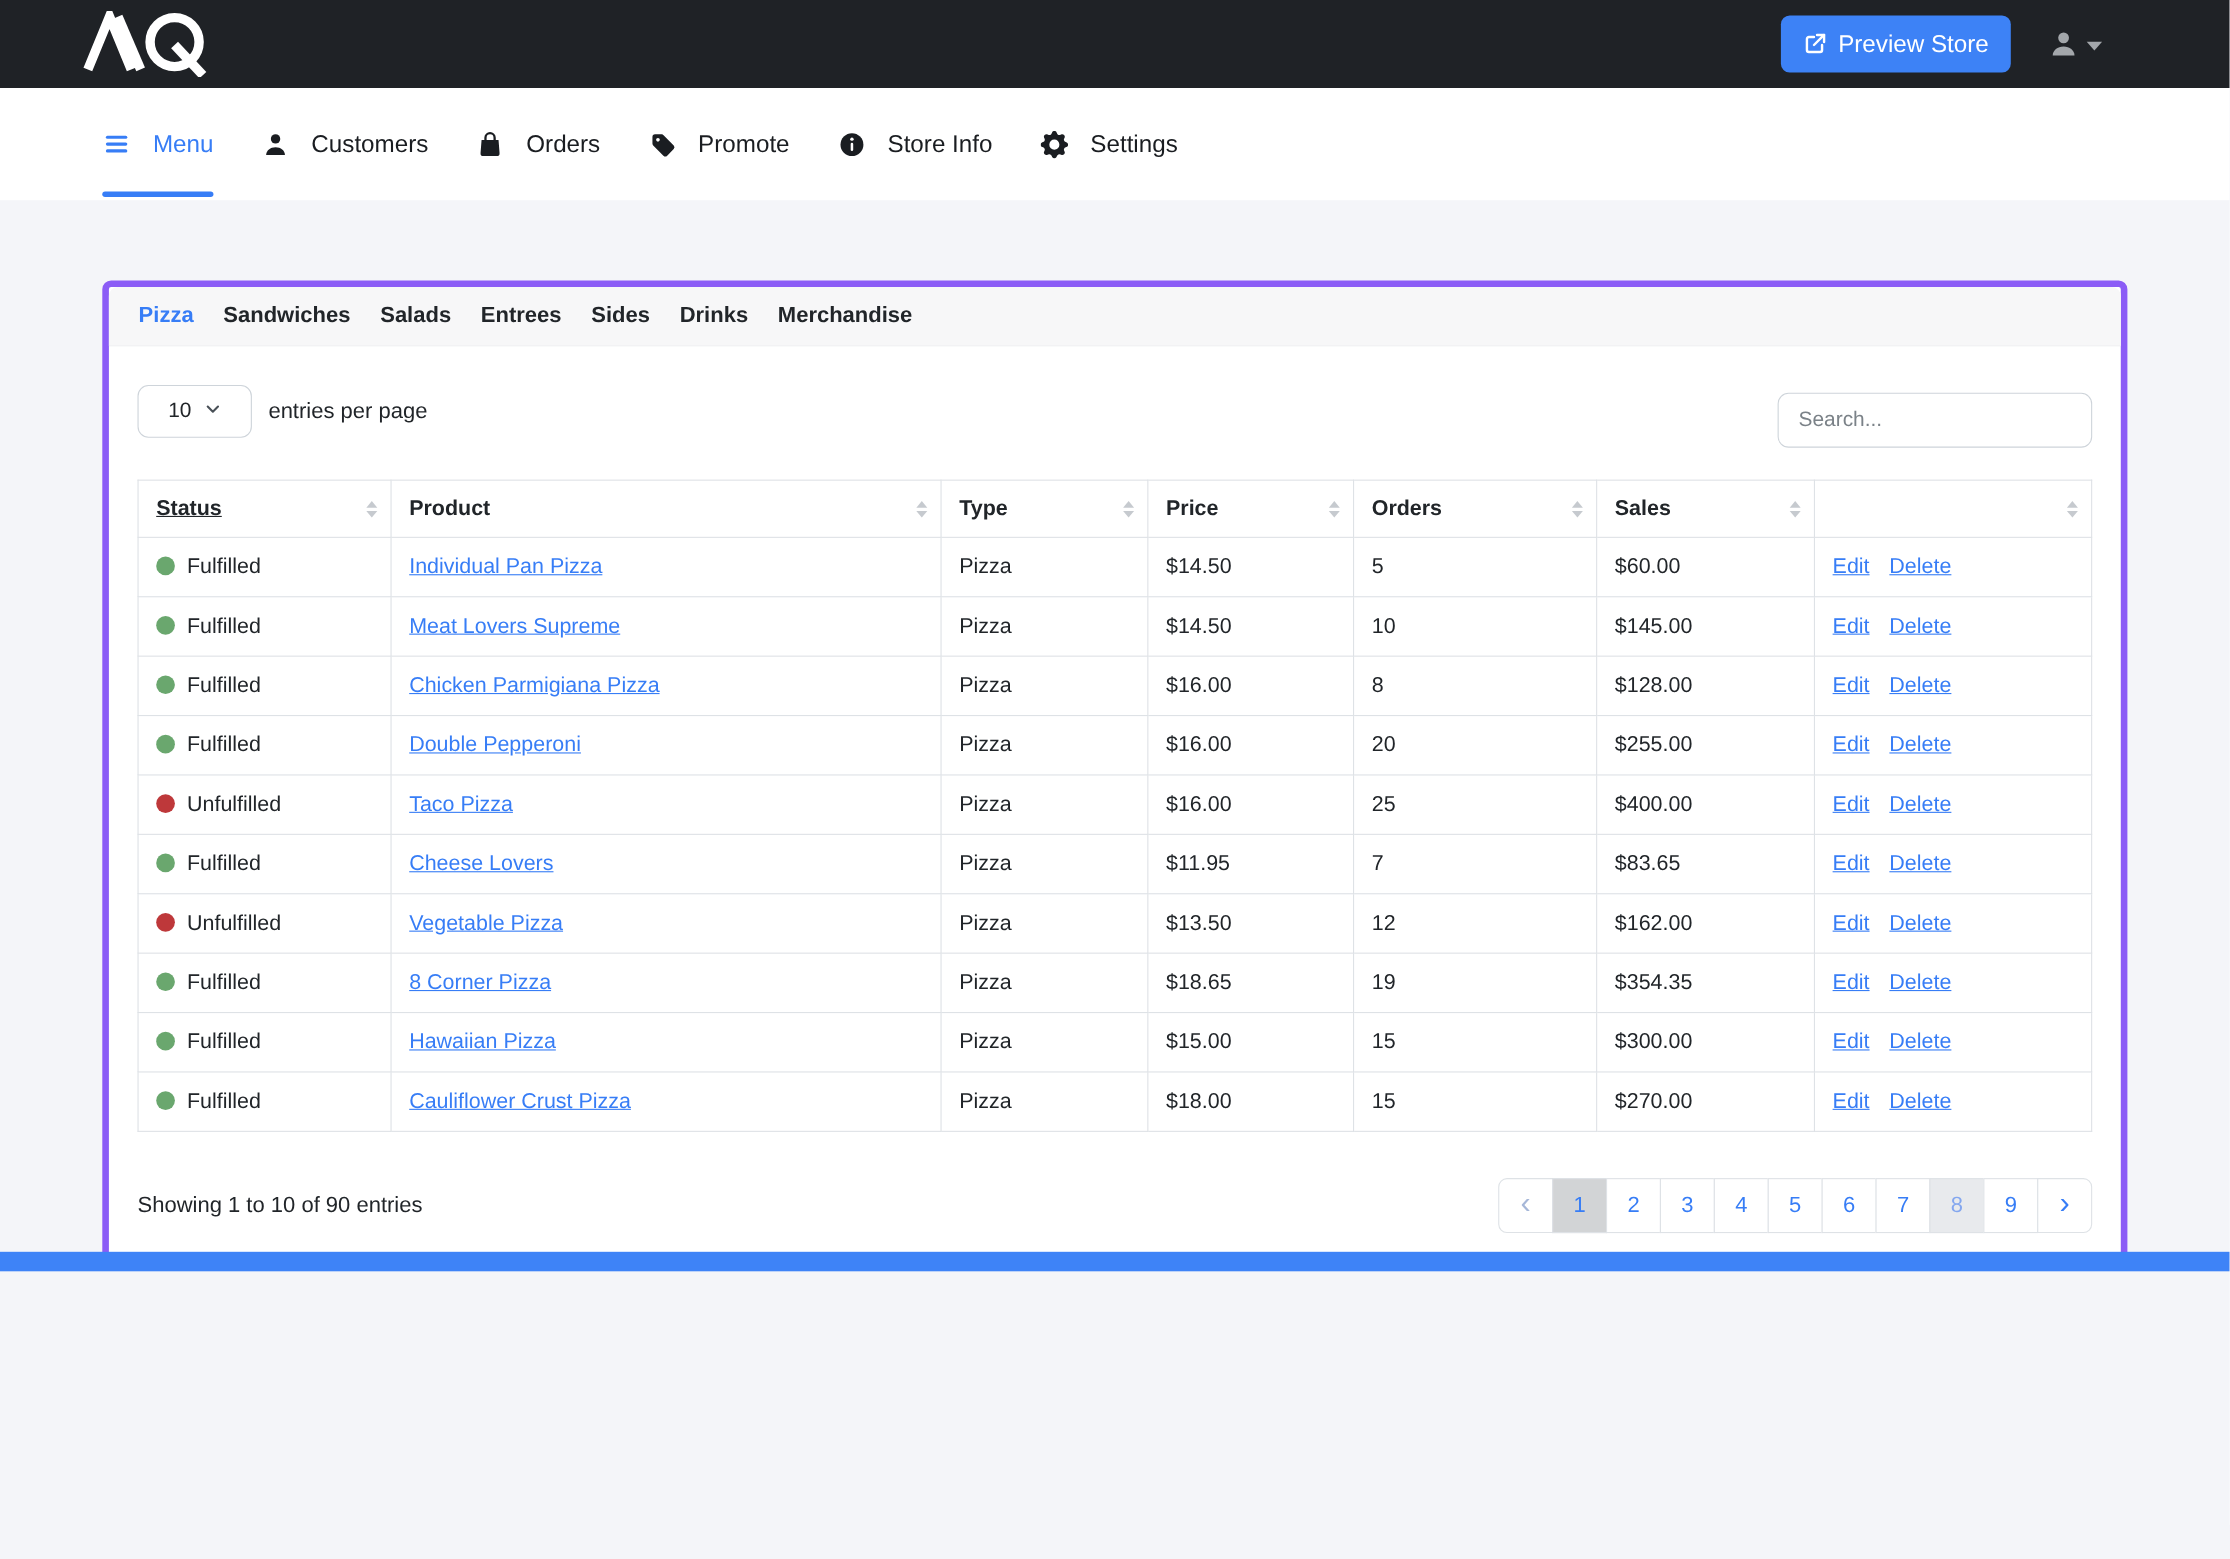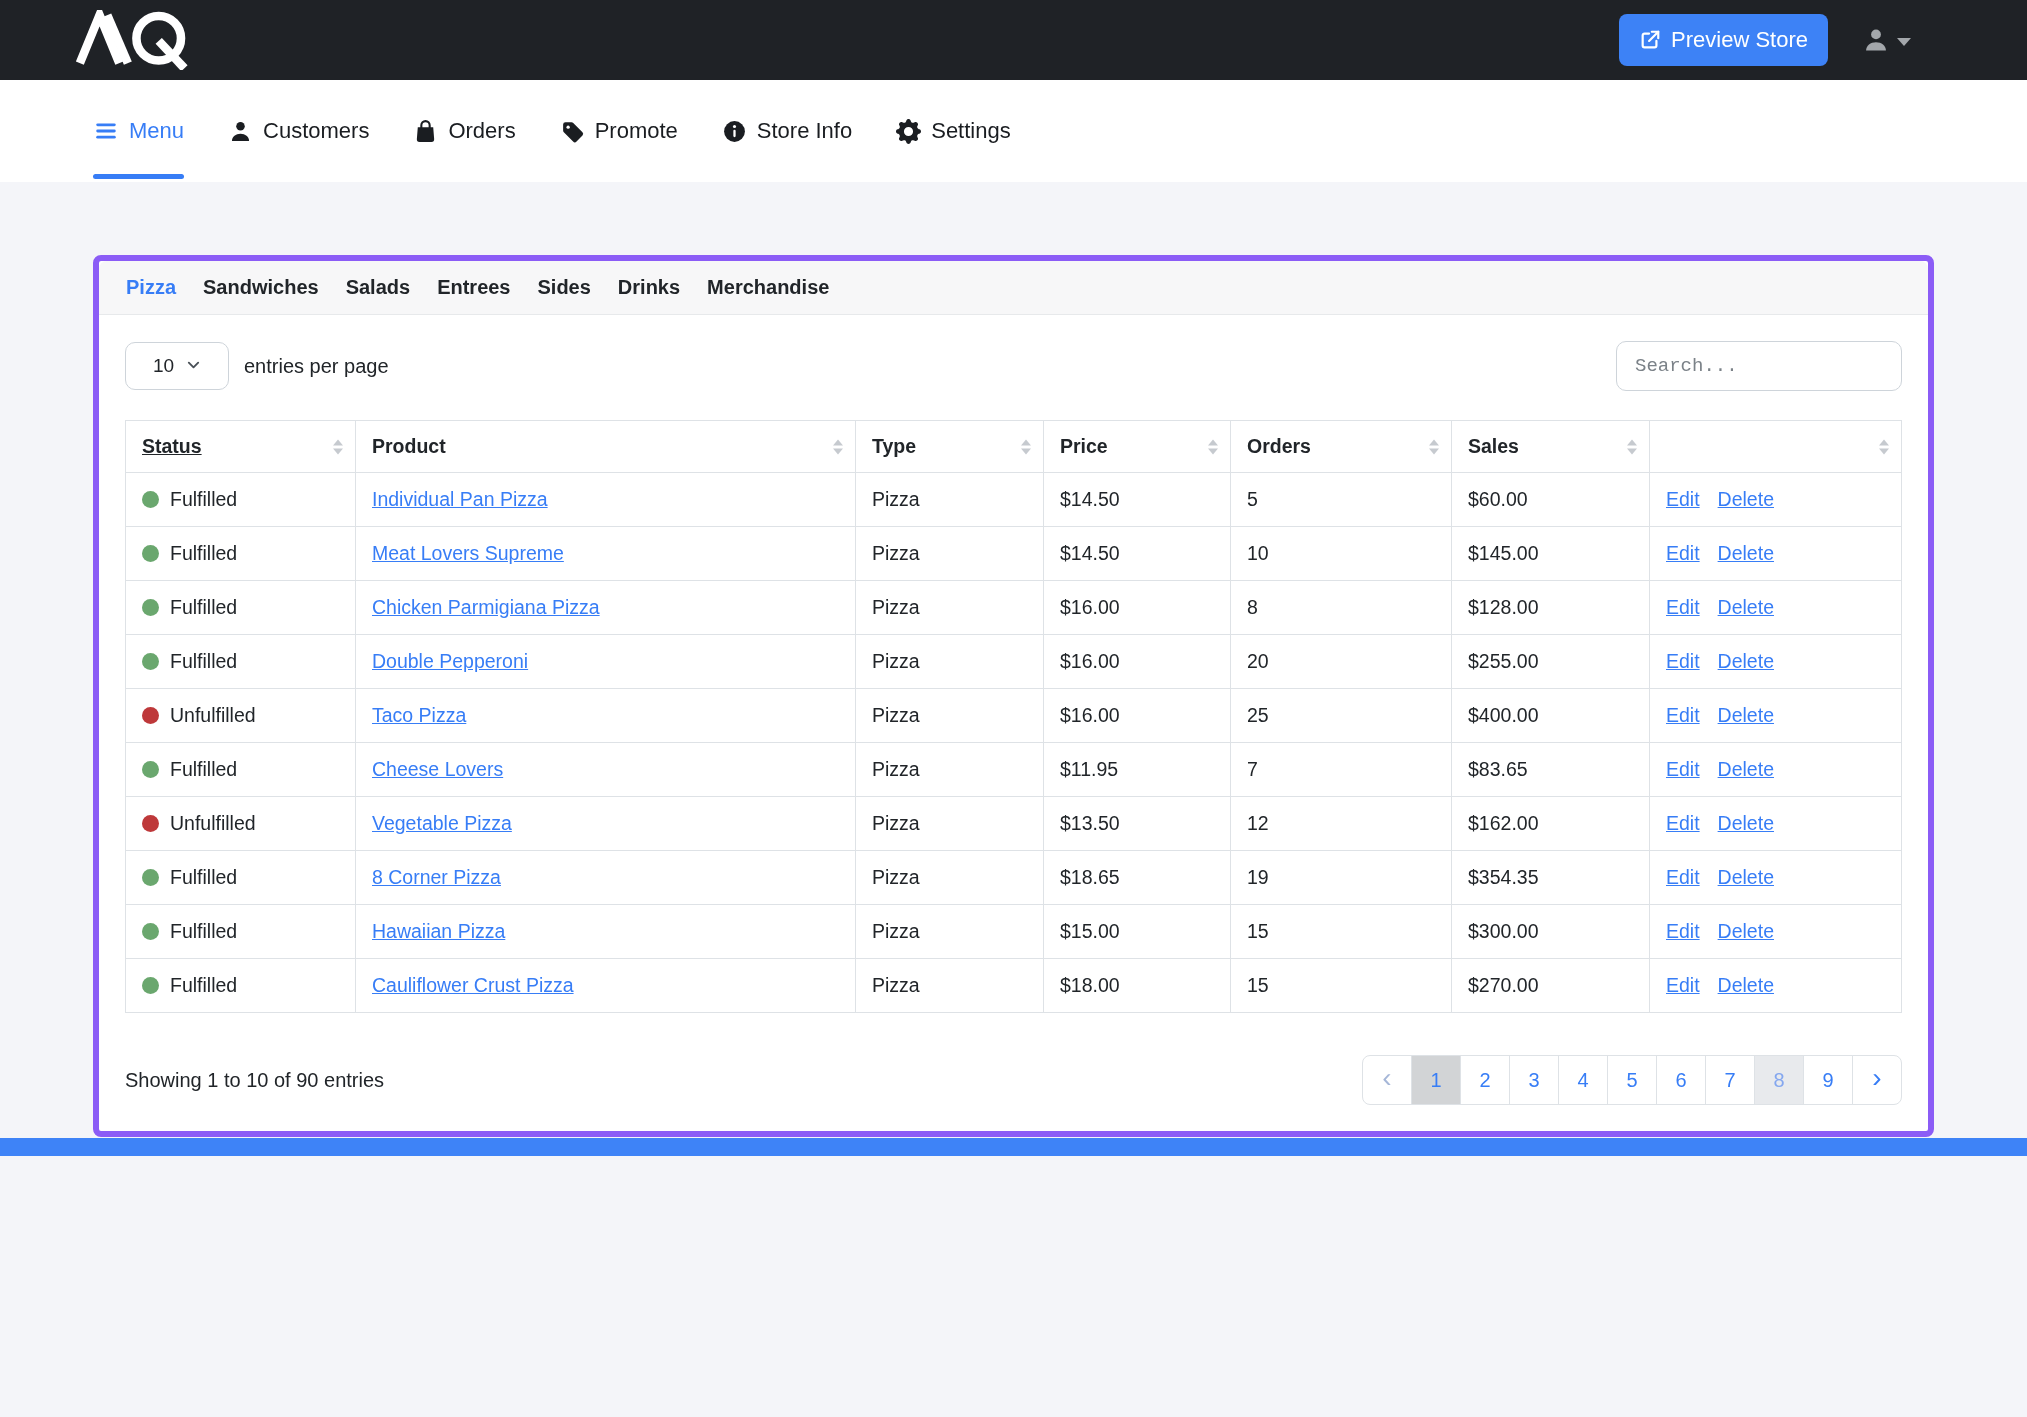--- a/index.html
+++ b/index.html
@@ -17,21 +17,21 @@
                  color:#fff; font-size:22px; font-weight:500; font-family:inherit; cursor:pointer; }
   .btn-preview .icon { display:flex; }
   .user-menu { margin-left:34px; display:flex; align-items:center; gap:7px; cursor:pointer; }
   .user-menu .icon { display:flex; }
   .caret { width:0; height:0; border-left:7px solid transparent; border-right:7px solid transparent;
            border-top:8px solid #a3a7ab; margin-top:3px; }
 
   
   .mainnav { height:102px; background:#fff; display:flex; align-items:center; gap:44px;
              padding:0 40px 0 93px; }
-  .nav-item { position:relative; display:flex; align-items:center; gap:10px; height:100%;
+  .nav-item { position:relative; display:flex; align-items:center; gap:20px; height:100%;
               color:#1a1d21; font-size:22px; text-decoration:none; cursor:pointer; }
   .nav-item .nav-icon { display:flex; }
   .nav-item.active { color:var(--accent,#377df6); }
   .nav-item.active::after { content:""; position:absolute; left:0; right:0; bottom:3px; height:5px;
                             background:var(--accent,#377df6); border-radius:3px; }
 
   
   .card { width:1841px; margin:73px 0 0 93px; background:#fff; border:6px solid #8b5cf6;
           border-radius:8px; }
   .card-tabs { height:54px; display:flex; align-items:center; gap:27px; padding:0 27px;
@@ -39,21 +39,21 @@
   .tab { font-size:20px; font-weight:700; color:#212529; text-decoration:none; cursor:pointer; }
   .tab.active { color:var(--accent,#377df6); }
   .card-body { padding:26px; }
 
   .controls { display:flex; align-items:center; justify-content:space-between; margin-bottom:29px; }
   .controls .left { display:flex; align-items:center; }
   .select { display:flex; align-items:center; justify-content:center; gap:12px; width:104px; height:48px;
             border:1px solid #ced4da; border-radius:10px; font-size:19px; cursor:pointer; background:#fff; }
   .entries-label { margin-left:15px; font-size:20px; }
   .search { width:286px; height:50px; border:1px solid #ced4da; border-radius:10px; padding:0 18px;
-            font-size:19px; font-family:Liberation Mono, monospace; color:#212529; background:#fff; }
+            font-size:19px; font-family:Liberation Sans, sans-serif; color:#212529; background:#fff;margin-top:16px; }
   .search::placeholder { color:#7b8288; }
 
   
   .menu-table { width:100%; border-collapse:collapse; font-size:19.5px; }
   .menu-table th, .menu-table td { border:1px solid #dee2e6; text-align:left; vertical-align:middle; }
   .menu-table th { position:relative; padding:14px 34px 14px 16px; font-weight:700; height:52px; }
   .menu-table td { padding:15px 16px; height:54px; }
   th:nth-child(1){ width:230px;text-decoration:underline; } th:nth-child(2){ width:500px; } th:nth-child(3){ width:188px; }
   th:nth-child(4){ width:187px; } th:nth-child(5){ width:221px; } th:nth-child(6){ width:198px; }
   .sort { position:absolute; right:12px; top:50%; transform:translateY(-50%);

